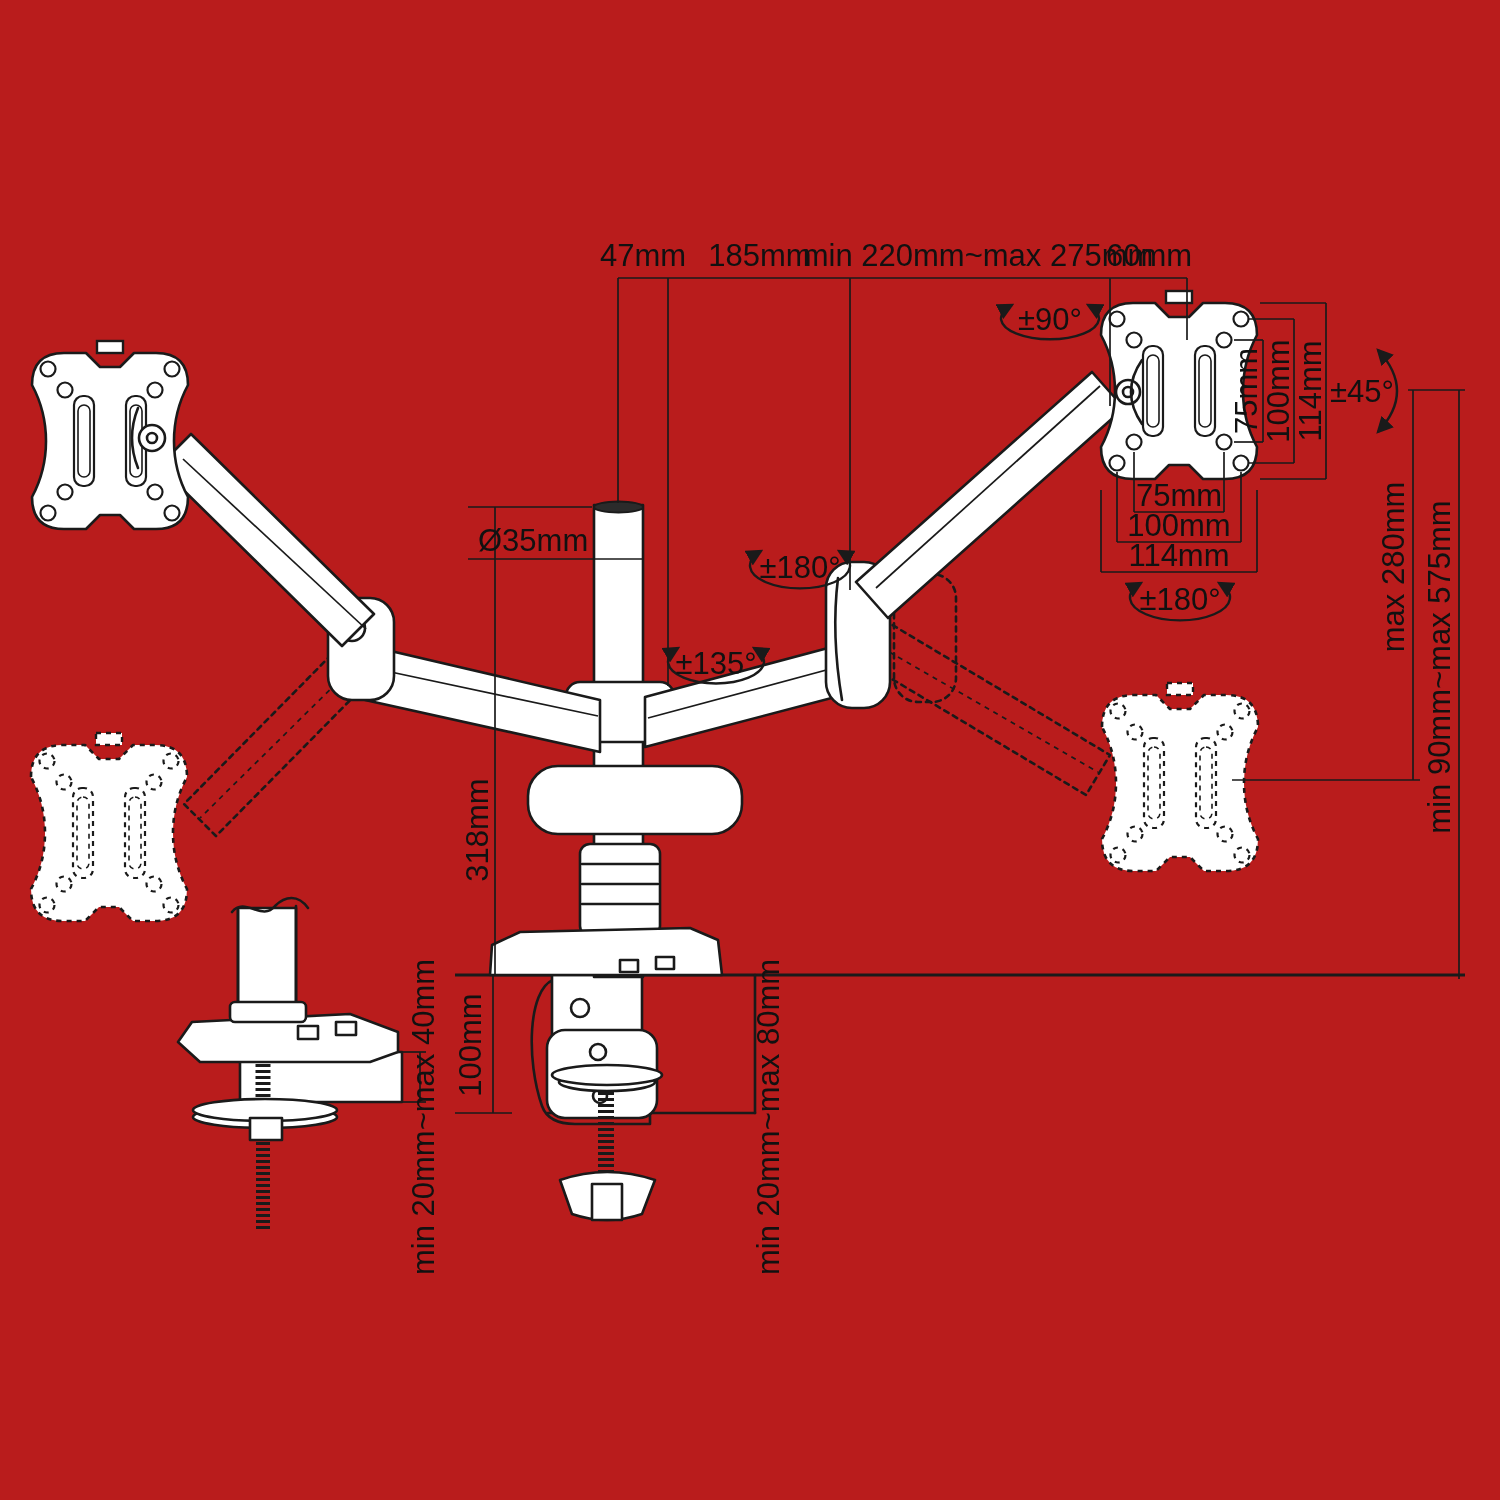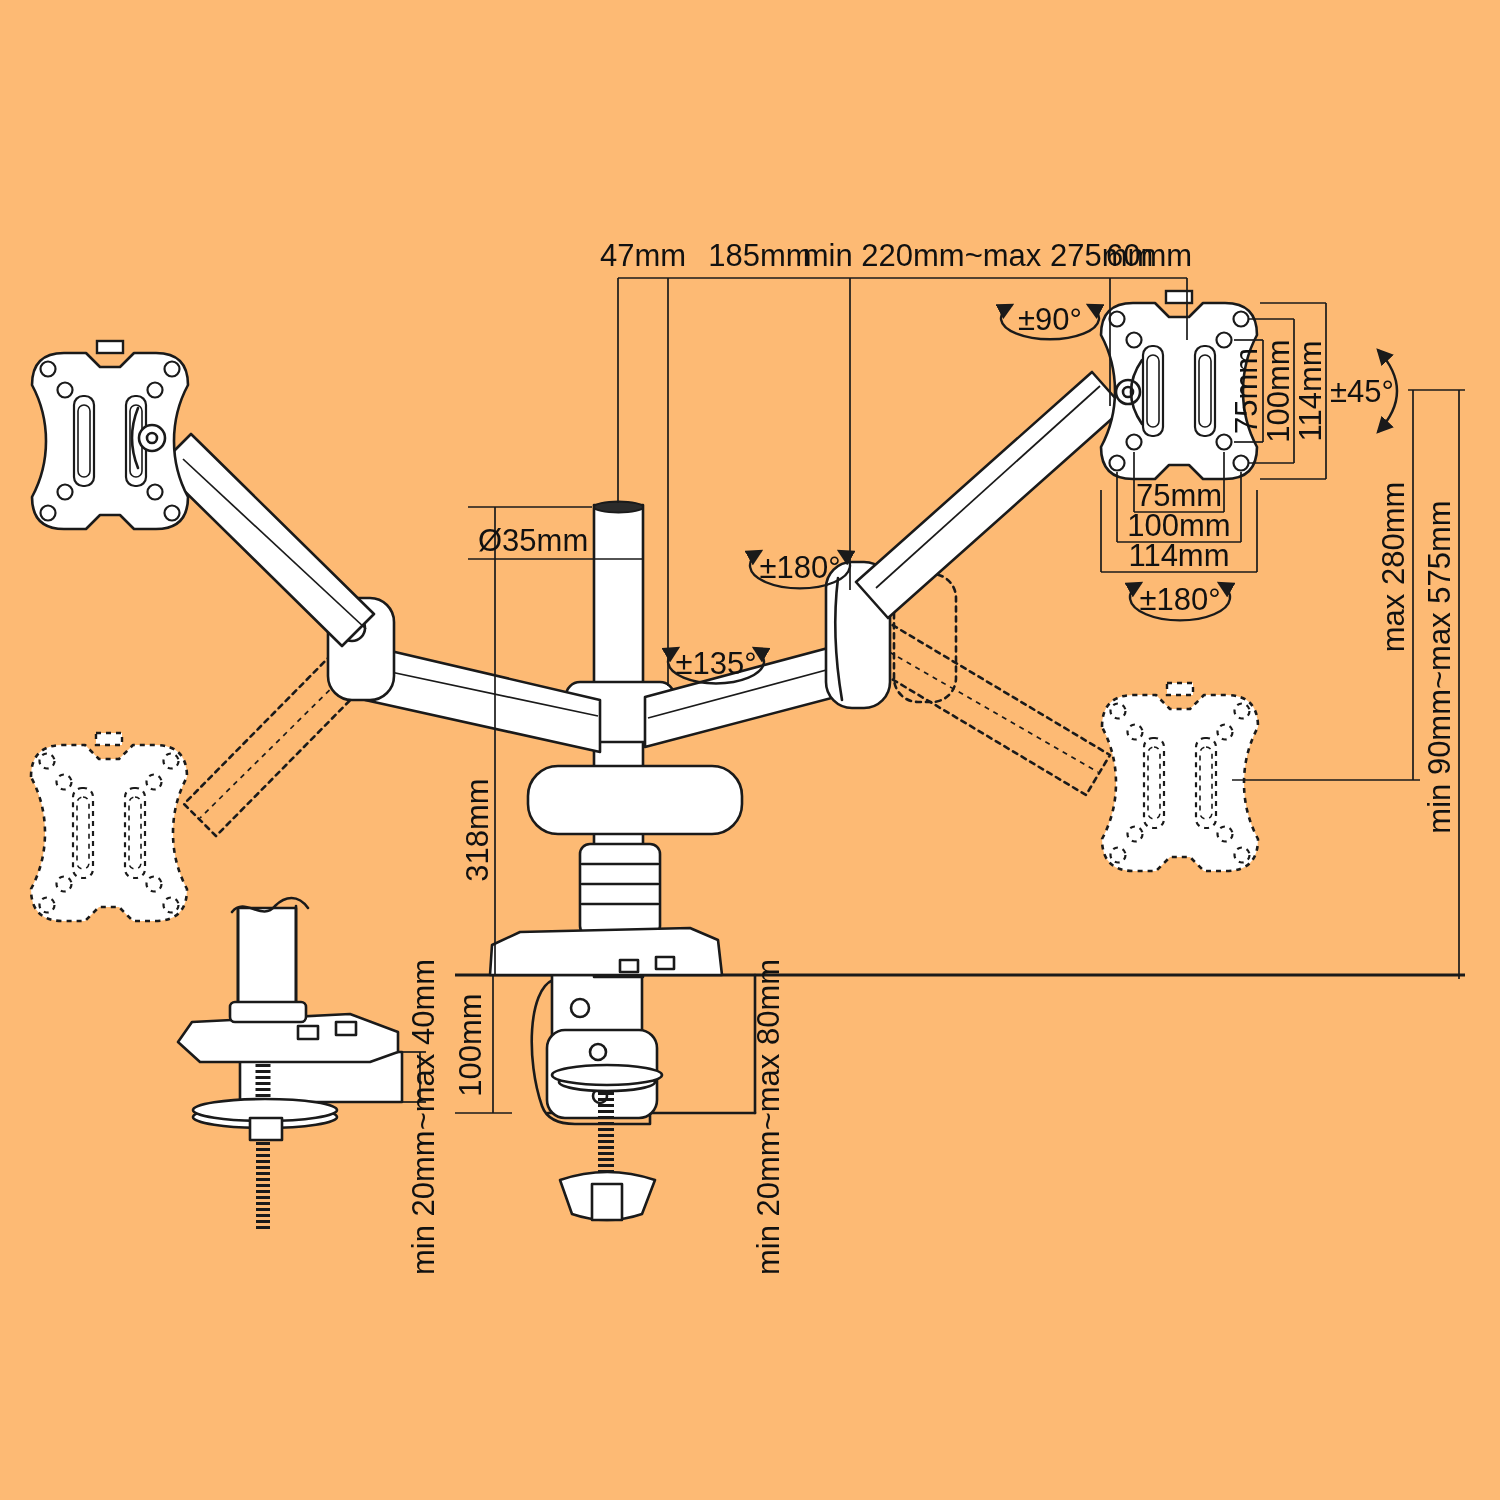--- a/index.html
+++ b/index.html
@@ -1,16 +1,16 @@
 <!DOCTYPE html>
 <html><head>
 <meta charset="utf-8">
 <style>
   html,body{margin:0;padding:0;background:#ffffff;}
-  #stage{position:relative;width:1500px;height:1500px;background:#fdba74;overflow:hidden;}
+  #stage{position:relative;width:1500px;height:1500px;background:#b91c1c;overflow:hidden;}
   svg{display:block;}
   .part{stroke:#1a1a1a;stroke-width:2.6;fill:none;stroke-linecap:round;stroke-linejoin:round;}
   .partf{stroke:#1a1a1a;stroke-width:2.6;fill:#ffffff;stroke-linejoin:round;}
   .dark{stroke:#1a1a1a;stroke-width:2;fill:#2b2b2b;}
   .dim{stroke:#1a1a1a;stroke-width:1.7;fill:none;}
   .dimthick{stroke:#1a1a1a;stroke-width:3;fill:none;}
   .dash{stroke-dasharray:5 5;}
   .thread{stroke:#1a1a1a;fill:none;}
   .lbl{font-family:"Liberation Sans","DejaVu Sans",sans-serif;font-size:31px;fill:#111;}
   .arc{stroke:#1a1a1a;stroke-width:2.4;fill:none;}

